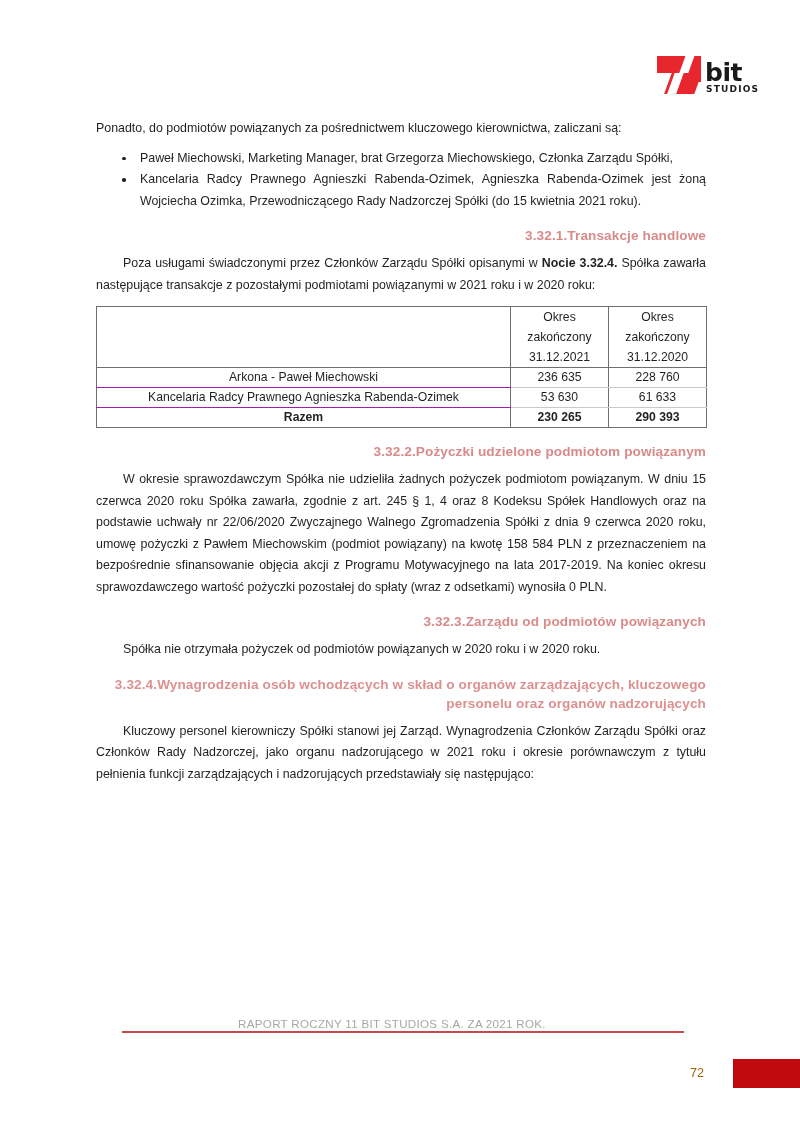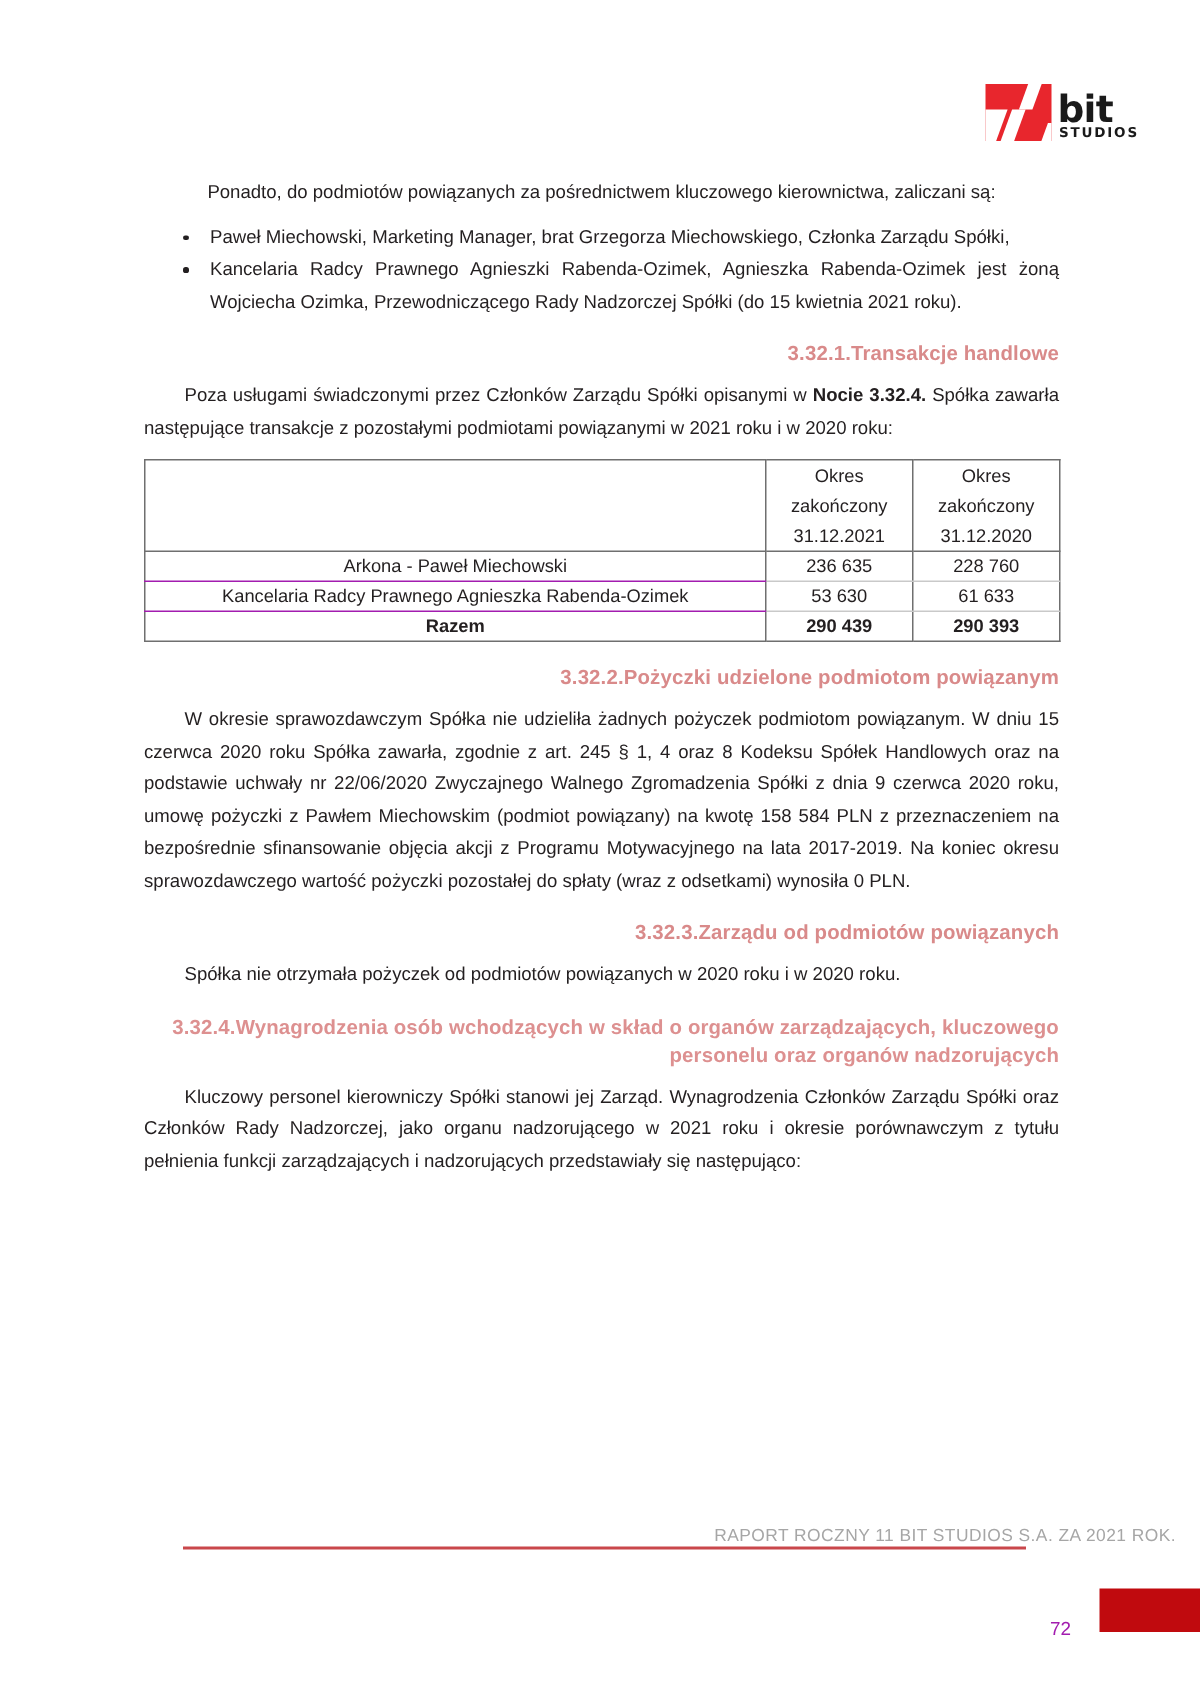--- a/index.html
+++ b/index.html
@@ -109,21 +109,21 @@
     font-size: 12.4px;
     line-height: 21.5px;
     text-align: justify;
     text-justify: inter-word;
     color: #231f20;
   }
   p.para.indent {
     text-indent: 27px;
   }
   p.lead {
-    text-align: center;
+    text-align: left;
   }
   .gap-8 { height: 8px; }
   .gap-10 { height: 10px; }
   .gap-14 { height: 14px; }
 
   ul.bullets {
     margin: 8px 0 0 0;
     padding: 0;
     list-style: none;
   }
@@ -228,34 +228,33 @@
     top: 1031px;
     width: 562px;
     height: 1.6px;
     background: #c9474b;
   }
   .footer-text {
     position: absolute;
     left: 0;
     top: 1017px;
     width: 784px;
-    text-align: right;
+    text-align: center;
     font-size: 11.6px;
     letter-spacing: 0.3px;
     color: #a6a6a6;
   }
   .footer-pageno {
     position: absolute;
     left: 690px;
     top: 1066px;
     width: 34px;
-    text-align: center;
+    text-align: left;
     font-size: 12.6px;
-    color: #a21caf;
-    margin-top: 13px;
+    color: #a16207;
   }
   .footer-block {
     position: absolute;
     left: 733px;
     top: 1059px;
     width: 67px;
     height: 29px;
     background: #c00a0e;
   }
 </style>
@@ -321,21 +320,21 @@
           <td class="td-val">236 635</td>
           <td class="td-val">228 760</td>
         </tr>
         <tr>
           <td class="td-label">Kancelaria Radcy Prawnego Agnieszka Rabenda-Ozimek</td>
           <td class="td-val">53 630</td>
           <td class="td-val">61 633</td>
         </tr>
         <tr class="total-row">
           <td class="td-label">Razem</td>
-          <td class="td-val">290 439</td>
+          <td class="td-val">230 265</td>
           <td class="td-val">290 393</td>
         </tr>
       </tbody>
     </table>
 
     <div class="gap-14"></div>
 
     <h3 class="section-heading"><span class="num">3.32.2.</span><span>Pożyczki udzielone podmiotom powiązanym</span></h3>
 
     <div class="gap-8"></div>

